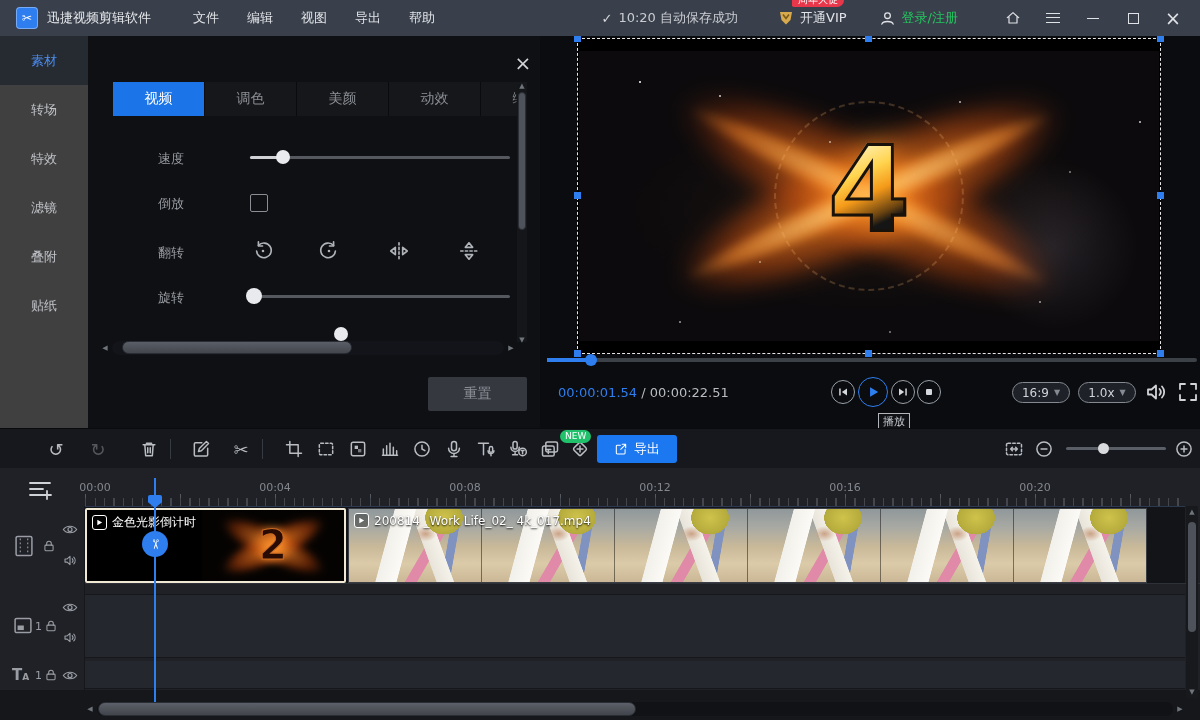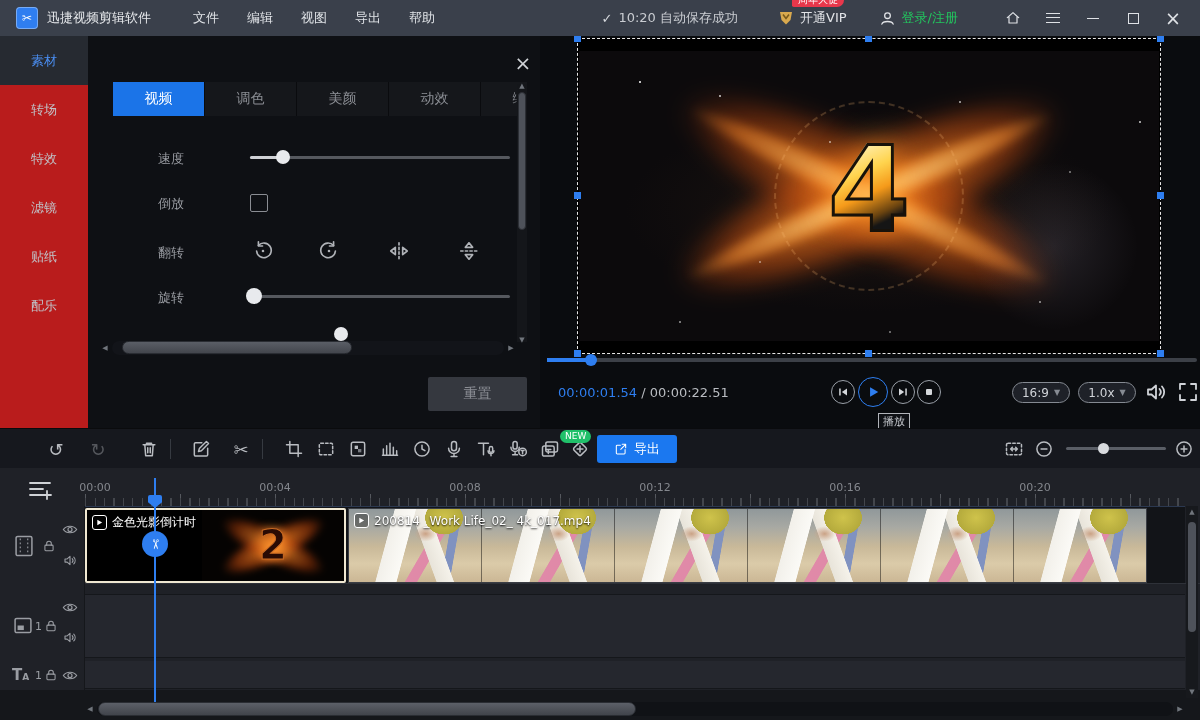--- a/index.html
+++ b/index.html
@@ -20,21 +20,21 @@
   .promo { position:absolute; top:-16px; left:14px; background:#e8374b; color:#fff; font-size:10px; line-height:14px; padding:0 6px; border-radius:8px 8px 8px 2px; white-space:nowrap; }
   .login-item { display:flex; align-items:center; gap:6px; color:#22c55e; font-size:13px; margin-right:46px; }
   .winctl { display:flex; align-items:center; gap:22px; margin-right:18px; }
   .winctl .wbtn { color:#dfe2e6; display:flex; align-items:center; justify-content:center; width:18px; height:18px; font-size:15px; }
   .hamburger { width:14px; height:10px; border-top:1.6px solid #dfe2e6; border-bottom:1.6px solid #dfe2e6; position:relative; }
   .hamburger:before { content:""; position:absolute; left:0; right:0; top:2.8px; border-top:1.6px solid #dfe2e6; }
   .maxbox { width:11px; height:11px; border:1.5px solid #dfe2e6; }
   .minline { width:12px; border-top:1.6px solid #dfe2e6; }
 
   
-  .sidebar { position:absolute; left:0; top:36px; width:88px; height:392px; background:#b91c1c; z-index:5; }
+  .sidebar { position:absolute; left:0; top:36px; width:88px; height:392px; background:#404040; z-index:5; }
   .side-item { height:49px; display:flex; align-items:center; justify-content:center; color:#c0c3c8; font-size:13px; cursor:default; }
   .side-item.active { background:#262a31; color:#4a8df0; }
 
   
   .panel { position:absolute; left:88px; top:36px; width:452px; height:392px; background:#0e1014; z-index:5; }
   .panel-close { position:absolute; left:424px; top:16px; width:22px; height:22px; color:#cfd2d6; font-size:20px; line-height:22px; text-align:center; }
   .tabs { position:absolute; left:25px; top:46px; width:414px; height:34px; display:flex; overflow:hidden; }
   .tab { width:92px; flex:0 0 92px; height:34px; display:flex; align-items:center; justify-content:center; font-size:14px; color:#8b8e94; background:#15171b; border-right:1px solid #0a0b0e; }
   .tab.active { background:#1b74e8; color:#fff; }
   .prow-label { position:absolute; left:70px; color:#9a9da3; font-size:13px; }
@@ -206,22 +206,22 @@
         <span class="wbtn" style="font-size:19px;">×</span>
       </div>
     </div>
   </header>
 
   <aside class="sidebar">
     <div class="side-item active">素材</div>
     <div class="side-item">转场</div>
     <div class="side-item">特效</div>
     <div class="side-item">滤镜</div>
+    <div class="side-item">叠附</div>
     <div class="side-item">贴纸</div>
-    <div class="side-item">配乐</div>
   </aside>
 
   <section class="panel">
     <span class="panel-close">×</span>
     <div class="tabs">
       <div class="tab active">视频</div>
       <div class="tab">调色</div>
       <div class="tab">美颜</div>
       <div class="tab">动效</div>
       <div class="tab">缩放</div>

